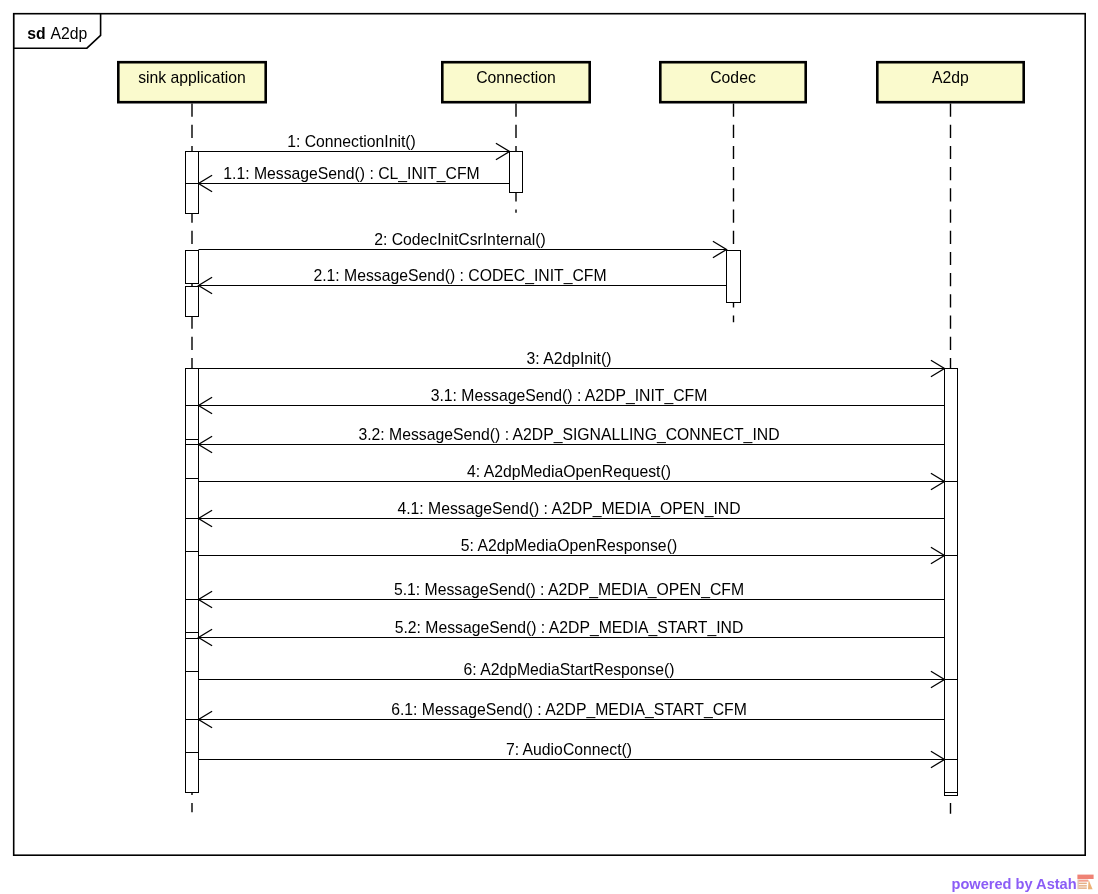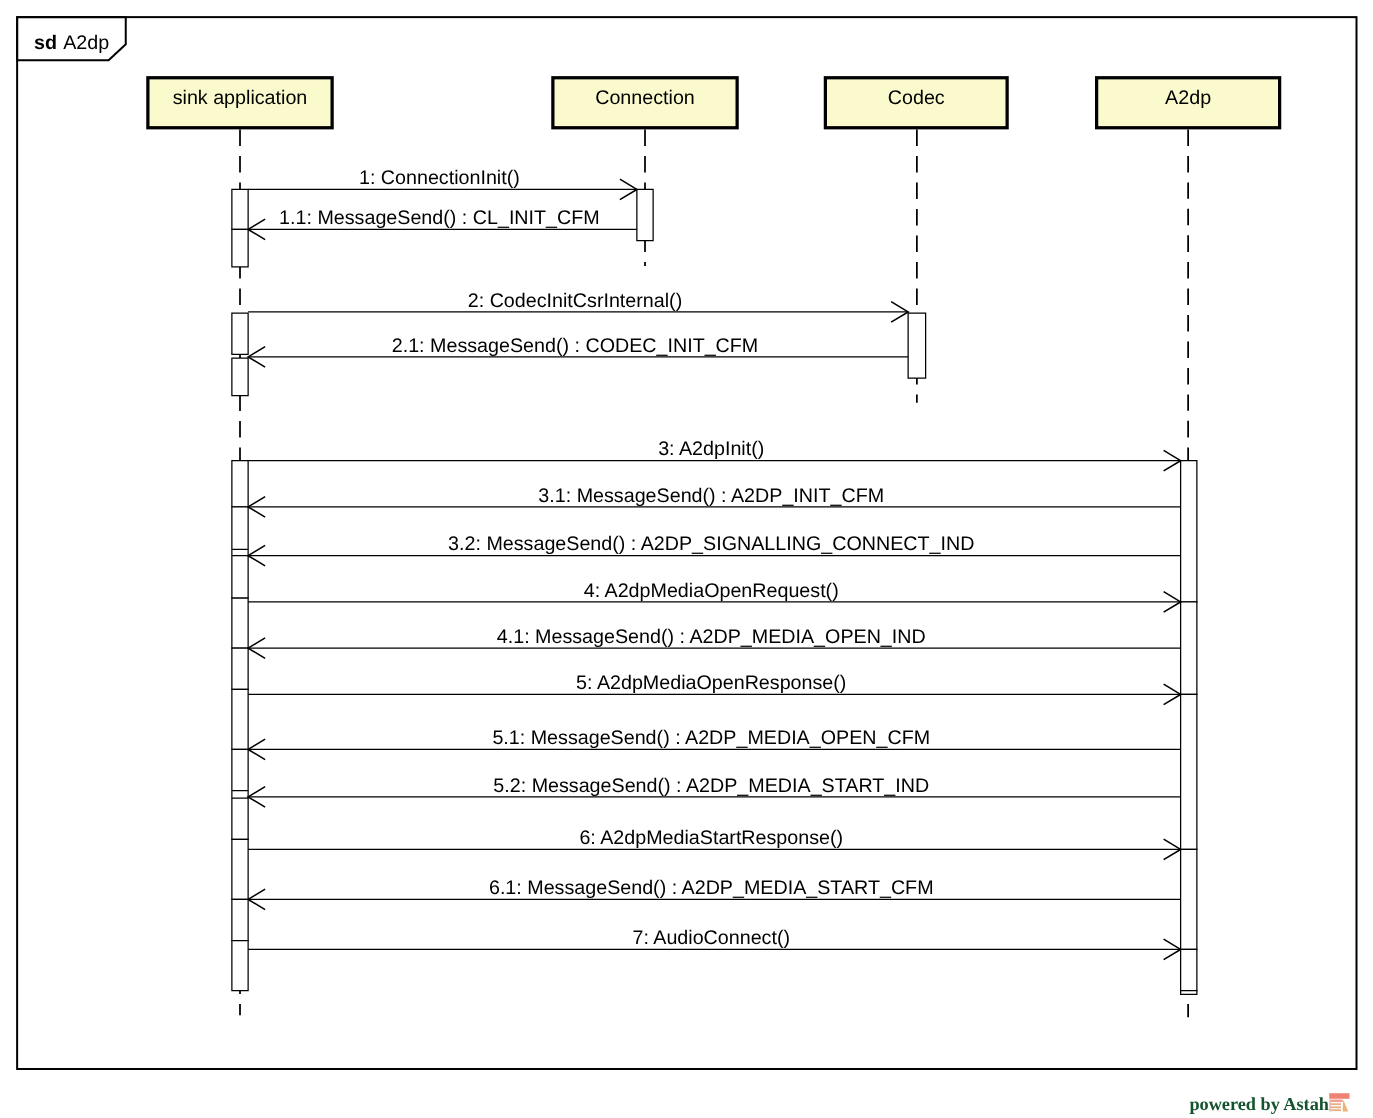--- a/index.html
+++ b/index.html
@@ -13,22 +13,22 @@
 .frame{fill:#ffffff;stroke:#000000;stroke-width:1.6;}
 .ll-box{fill:#fafacd;stroke:#000000;stroke-width:2.6;}
 .ll-dash{stroke:#000000;stroke-width:1.4;stroke-dasharray:13.2 8;}
 .act{fill:#ffffff;stroke:#000000;stroke-width:1;}
 .act-div{stroke:#000000;stroke-width:1;}
 .msg-line{stroke:#000000;stroke-width:1;}
 .arrow{fill:none;stroke:#000000;stroke-width:1.3;}
 .kw{font-weight:bold;}
 .footer{position:absolute;left:951.5px;top:873.5px;display:flex;align-items:flex-start;
         line-height:1;}
-.footer-text{font-family:Liberation Serif, serif;font-size:14.6px;
-             font-weight:bold;color:#14532d;white-space:pre;line-height:1;
+.footer-text{font-family:Liberation Sans, sans-serif;font-size:14.6px;
+             font-weight:bold;color:#8b5cf6;white-space:pre;line-height:1;
              padding-top:3px;}
 .astah-logo{display:block;margin-left:0px;}
 </style>
 </head>
 <body>
 
 <div id="stage">
 <svg id="diagram" width="1098" height="894" viewBox="0 0 1098 894">
 <rect class="frame" x="13.7" y="13.7" width="1071.5" height="841.5"></rect>
 <path class="frame" d="M13.8 13.8 L100.6 13.8 L100.6 35.4 L86.9 48.2 L13.8 48.2 Z"></path>

